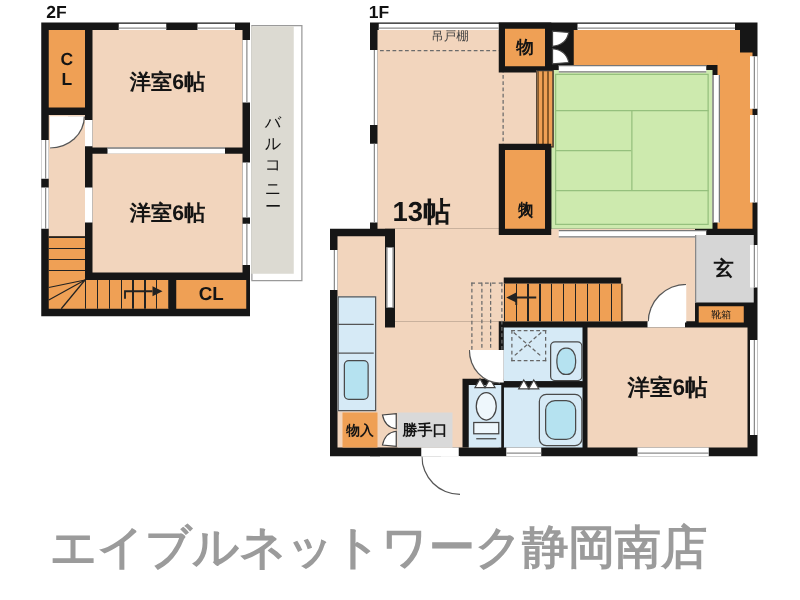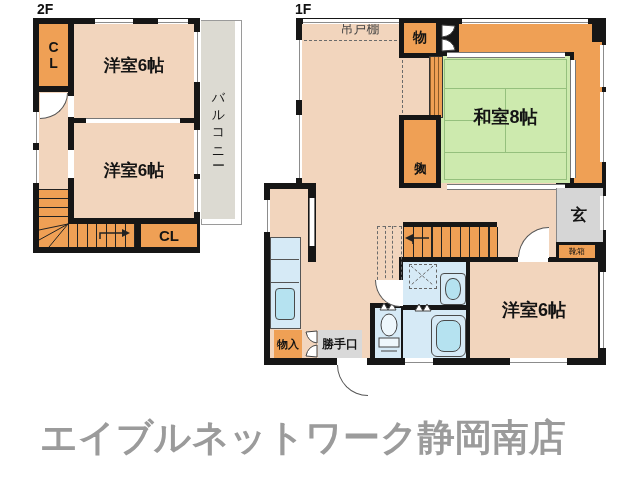--- a/index.html
+++ b/index.html
@@ -102,42 +102,42 @@
 
   <div class="room" style="left:308px;top:183px;width:248px;height:74px;background:var(--peach);"></div>
 
   <div class="room" style="left:308px;top:257px;width:91px;height:101px;background:var(--peach);"></div>
 
   <div class="wall" style="left:308px;top:183px;width:8px;height:79px;"></div>
   <div class="slide-v" style="left:309px;top:198px;width:4px;height:48px;"></div>
 
   <div class="dashline-h" style="left:304px;top:40px;width:98px;"></div>
   <div class="dashline-v" style="left:402px;top:40px;height:78px;"></div>
-  <div class="lb" style="left:325px;top:23px;width:70px;height:12px;font-size:13px;font-weight:500;color:#444;">吊戸棚</div>
-
+  <div class="lb" style="left:325px;top:23px;width:70px;height:12px;font-size:10px;font-weight:500;color:#444;">吊戸棚</div>
+
+  <div class="lb left" style="left:314px;top:157px;width:80px;height:26px;font-size:22px;">13帖</div>
 
   <div class="wall" style="left:399px;top:18px;width:42px;height:40px;"></div>
   <div class="room" style="left:404px;top:23px;width:32px;height:30px;background:var(--orange);"></div>
   <div class="lb" style="left:404px;top:23px;width:32px;height:30px;font-size:14px;">物</div>
 
   <svg style="left:441px;top:24px;" width="18" height="28">
     <path d="M1,1 L1,13 Q12,12 14,2 Z" fill="#fff" stroke="#444" stroke-width="1"></path>
     <path d="M1,27 L1,15 Q12,16 14,26 Z" fill="#fff" stroke="#444" stroke-width="1"></path>
   </svg>
 
   <div class="room" style="left:459px;top:24px;width:133px;height:28px;background:var(--orange);"></div>
   <div class="room" style="left:574px;top:42px;width:28px;height:141px;background:var(--orange);"></div>
 
   <div class="room" style="left:441px;top:56px;width:129px;height:127px;background:var(--green);"></div>
   <div class="abs" style="left:444px;top:59px;width:121px;height:119px;border:1px solid var(--tatami);"></div>
   <div class="tline" style="left:444px;top:88px;width:123px;height:1px;"></div>
   <div class="tline" style="left:444px;top:152px;width:123px;height:1px;"></div>
   <div class="tline" style="left:505px;top:88px;width:1px;height:64px;"></div>
   <div class="tline" style="left:444px;top:120px;width:61px;height:1px;"></div>
-  <div class="lb" style="left:441px;top:101px;width:129px;height:32px;font-size:18px;background:transparent;">和室8帖</div>
 
   <div class="slide-h" style="left:447px;top:52px;width:118px;height:4px;"></div>
   <div class="slide-v" style="left:570px;top:60px;width:4px;height:118px;"></div>
   <div class="slide-h" style="left:447px;top:184px;width:118px;height:4px;"></div>
 
   <div class="abs" style="left:429px;top:56px;width:12px;height:60px;background:var(--orange);border:1px solid #333;
        background-image:repeating-linear-gradient(90deg,#8a5a28 0,#8a5a28 1px,transparent 1px,transparent 4px);"></div>
 
   <div class="wall" style="left:399px;top:115px;width:42px;height:73px;"></div>
   <div class="room" style="left:404px;top:120px;width:32px;height:63px;background:var(--orange);"></div>

